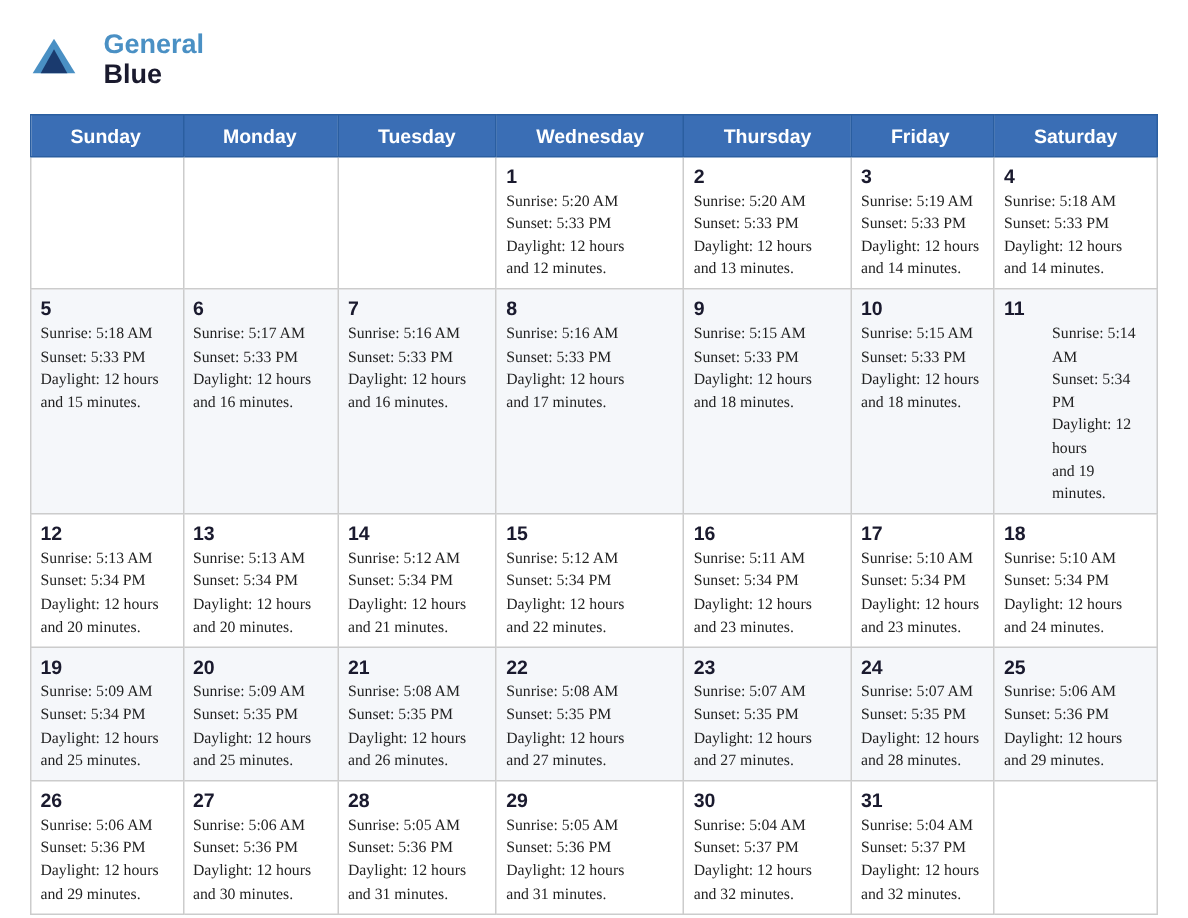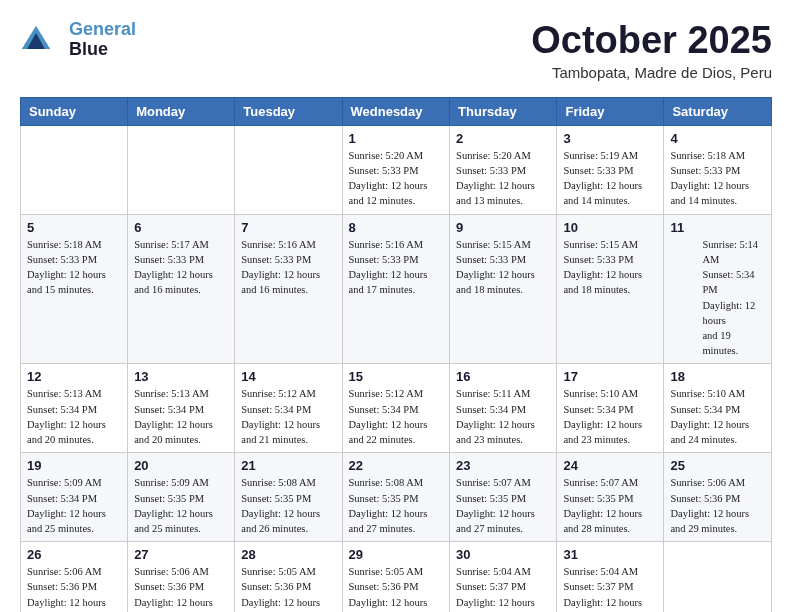--- a/index.html
+++ b/index.html
@@ -50,21 +50,21 @@
     }
     .calendar {
       width: 100%;
       border-collapse: collapse;
       font-size: 11px;
     }
     .calendar th {
       background-color: #3a6eb5;
       color: #fff;
       text-align: left;
-      padding: 6px 8px;
+      padding: 6px 26px;
       font-size: 13px;
       font-weight: bold;
       border: 1px solid #2a5ea0;
     }
     .calendar td {
       border: 1px solid #ccc;
       vertical-align: top;
       padding: 5px 6px;
       width: 108px;
       min-height: 80px;
@@ -96,24 +96,20 @@
   <div class="logo">
     <svg class="logo-icon" viewBox="0 0 36 36">
       <polygon points="18,2 34,28 2,28" fill="#4a90c4"></polygon>
       <polygon points="18,10 28,28 8,28" fill="#1a3a6e"></polygon>
     </svg>
     <div class="logo-text">
       <div><span>General</span></div>
       <div>Blue</div>
     </div>
   </div>
-  <div class="title-block">
-    <div class="month-title">October 2025</div>
-    <div class="subtitle">Tambopata, Madre de Dios, Peru</div>
-  </div>
 </div>
 
 <table class="calendar">
   <thead>
     <tr>
     <th>Sunday</th>
         <th>Monday</th>
         <th>Tuesday</th>
         <th>Wednesday</th>
         <th>Thursday</th>

